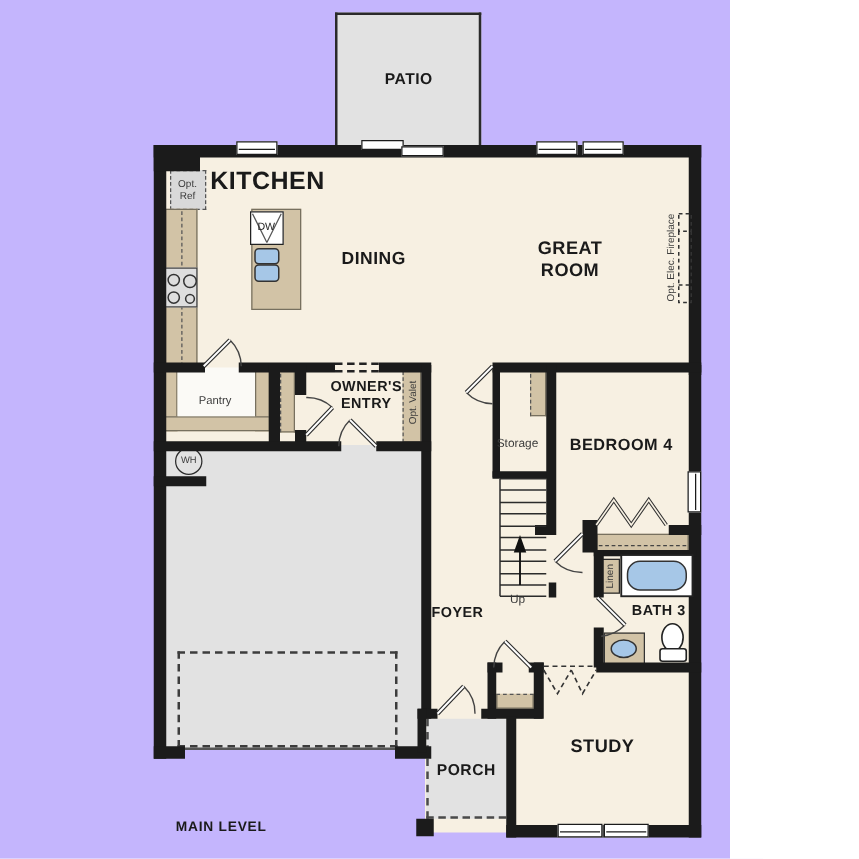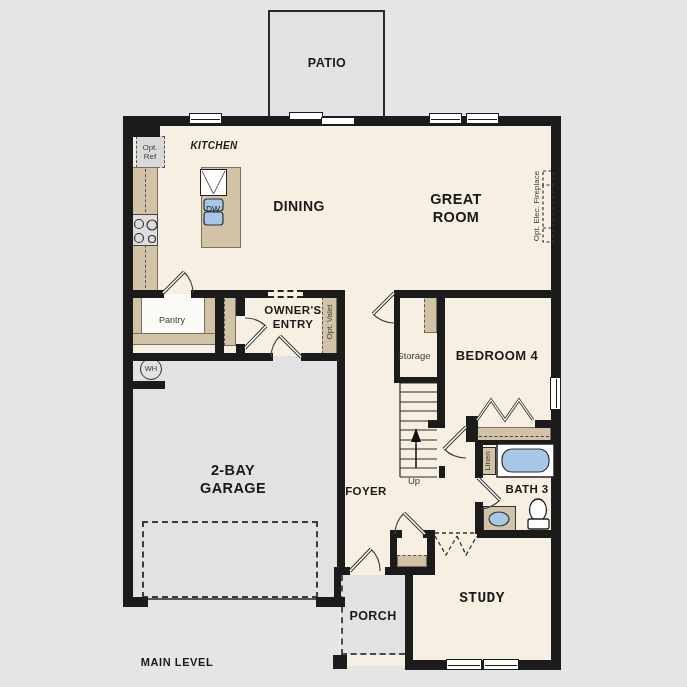--- a/index.html
+++ b/index.html
@@ -1,16 +1,16 @@
 <!DOCTYPE html>
 <html style="--floor: #f7f0e2; --hard-surface: #e2e2e2; --wall: #1b1b1b; --cabinet: #d2c3a6; --fixture-blue: #a6c7e7;"><head>
 <meta charset="utf-8">
 <style>
   html,body{margin:0;padding:0;background:#fff;}
-  .plan{position:relative;width:687px;height:687px;background:#e5e5e5;
+  .plan{position:relative;width:584px;height:687px;background:#c4b5fd;
         font-family:"Liberation Sans",sans-serif;overflow:hidden;}
   .abs{position:absolute;box-sizing:border-box;}
   
   .floor{background:var(--floor,#f7f0e2);z-index:1;}
   .hard{background:var(--hard-surface,#e2e2e2);z-index:1;}
   
   .wall{position:absolute;background:var(--wall,#1b1b1b);z-index:4;}
   
   .cab{position:absolute;background:var(--cabinet,#d2c3a6);border:1px solid #77705f;z-index:2;box-sizing:border-box;}
   .dashL{border-left:1px dashed #555;}
@@ -233,38 +233,36 @@
       <ellipse cx="499" cy="519" rx="10" ry="7" fill="#a6c7e7" stroke="#333" stroke-width="1.2"></ellipse>
     </g>
 
     <g stroke="#222" stroke-width="1.3">
       <ellipse cx="538" cy="510" rx="8.5" ry="11" fill="#fff"></ellipse>
       <rect x="528" y="519" width="21" height="10" rx="2" fill="#fff"></rect>
     </g>
   </svg>
 
   <div class="lbl" style="left:327px;top:64px;font-size:12.5px;">PATIO</div>
-  <div class="lbl" style="left:214px;top:146px;font-size:10px;font-style:italic;">KITCHEN</div>
+  <div class="lbl" style="left:214px;top:146px;font-size:20px;">KITCHEN</div>
   <div class="lbl" style="left:299px;top:207px;font-size:14px;">DINING</div>
   <div class="lbl" style="left:456px;top:208px;font-size:14.5px;">GREAT
 ROOM</div>
   <div class="lbl" style="left:293px;top:317px;font-size:11.5px;">OWNER'S
 ENTRY</div>
-  <div class="lbl" style="left:233px;top:479px;font-size:14.5px;">2-BAY
-GARAGE</div>
   <div class="lbl" style="left:366px;top:491px;font-size:11.5px;">FOYER</div>
   <div class="lbl" style="left:497px;top:356px;font-size:13px;">BEDROOM 4</div>
   <div class="lbl" style="left:527px;top:489px;font-size:11.5px;">BATH 3</div>
-  <div class="lbl" style="left:482px;top:598px;font-size:14.5px;font-family:Liberation Mono, monospace;">STUDY</div>
+  <div class="lbl" style="left:482px;top:598px;font-size:14.5px;">STUDY</div>
   <div class="lbl" style="left:373px;top:617px;font-size:12.5px;">PORCH</div>
   <div class="lbl" style="left:177px;top:663px;font-size:11px;letter-spacing:.6px;">MAIN LEVEL</div>
 
   <div class="sm" style="left:150px;top:152px;font-size:8px;">Opt.
 Ref</div>
-  <div class="sm" style="left:213px;top:182px;font-size:8.5px;color:#222;margin-top:28px;">DW</div>
+  <div class="sm" style="left:213px;top:182px;font-size:8.5px;color:#222;">DW</div>
   <div class="sm" style="left:172px;top:320px;font-size:9px;">Pantry</div>
   <div class="sm rot" style="left:330px;top:322px;font-size:8px;">Opt. Valet</div>
   <div class="sm rot" style="left:537px;top:206px;font-size:8px;">Opt. Elec. Fireplace</div>
   <div class="sm" style="left:151px;top:369px;font-size:7.5px;">WH</div>
   <div class="sm" style="left:414px;top:356px;font-size:9.5px;">Storage</div>
   <div class="sm" style="left:414px;top:481px;font-size:9.5px;">Up</div>
   <div class="sm rot" style="left:488px;top:461px;font-size:8px;">Linen</div>
 
 </div>
 

